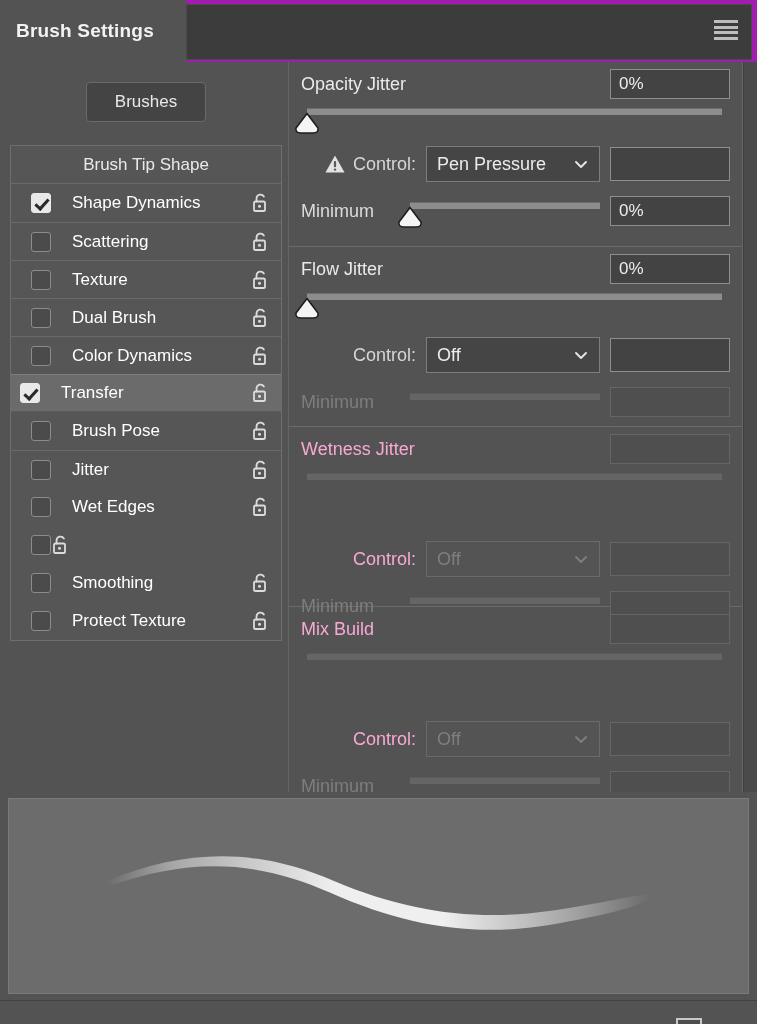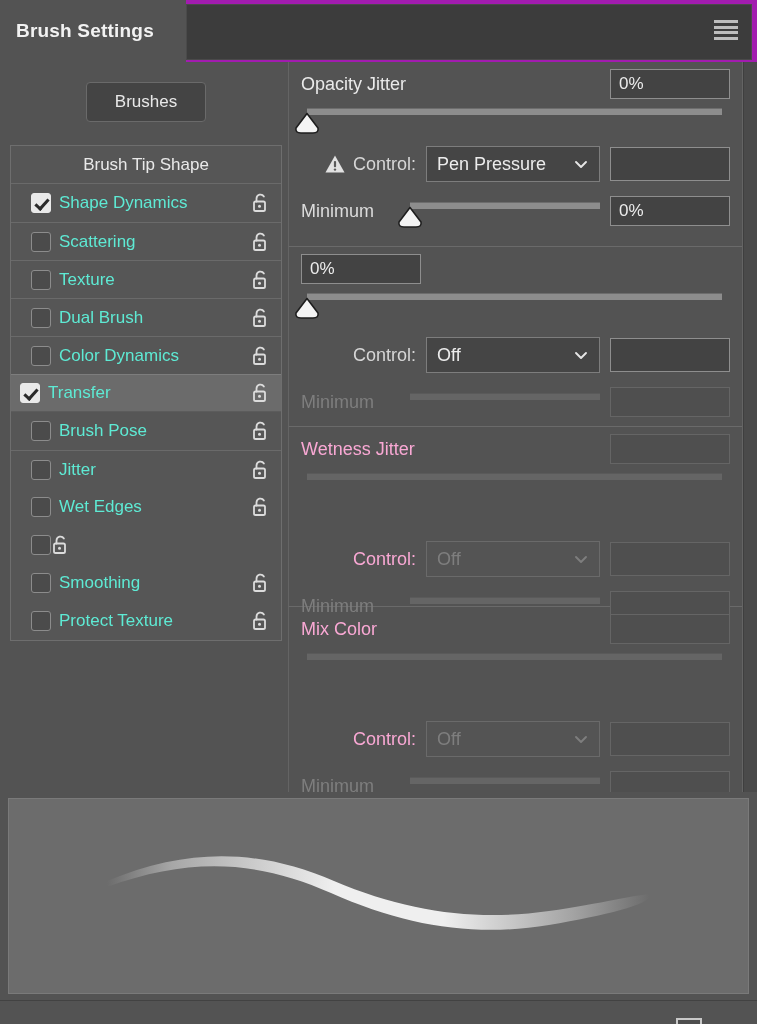--- a/index.html
+++ b/index.html
@@ -108,22 +108,22 @@
   .chk.on::after {
     content: "";
     position: absolute;
     left: 6px; top: 2px;
     width: 5px; height: 11px;
     border: solid #2a2a2a;
     border-width: 0 3px 3px 0;
     transform: rotate(42deg);
   }
   .opt-label {
-    margin-left: 8px;
-    color: #5eead4;
+    margin-left: 21px;
+    color: #ffffff;
     font-size: 17px;
     flex: 1 1 auto;
     white-space: nowrap;
   }
   .lock {
     width: 20px; height: 22px; flex: 0 0 auto;
   }
 
   
   .right-col {
@@ -419,20 +419,21 @@
               <svg viewBox="0 0 26 22" width="26" height="22">
                 <path d="M13 1.5 L24 16 q1 5 -5 5 H7 q-6 0 -5 -5 Z" fill="#f4f4f4" stroke="#1e1e1e" stroke-width="1.6" stroke-linejoin="round"></path>
               </svg>
             </span>
           </span>
           <span class="numbox" style="margin-left:auto;">0%</span>
         </div>
       </div>
       <div class="section divider" style="height: 180px;">
         <div class="row-title">
+          <span class="ttl">Flow Jitter</span>
           <span class="numbox">0%</span>
         </div>
         <div class="slider-wrap" style="margin-top: 2px;">
           <span class="track" style="width:415px"></span>
           <span class="knob" style="left:-13px">
             <svg viewBox="0 0 26 22" width="26" height="22">
               <path d="M13 1.5 L24 16 q1 5 -5 5 H7 q-6 0 -5 -5 Z" fill="#f4f4f4" stroke="#1e1e1e" stroke-width="1.6" stroke-linejoin="round"></path>
             </svg>
           </span>
         </div>
@@ -477,21 +478,21 @@
         <div class="row-min">
           <span class="min-label" style="width:110px;color:#7e7e7e;">Minimum</span>
           <span class="slider-wrap" style="position:relative;width:210px;height:18px">
             <span class="track dim" style="width:190px"></span>
           </span>
           <span class="numbox" style="margin-left:auto;background:#4f4f4f;border-color:#656565;color:transparent;"></span>
         </div>
       </div>
       <div class="section disabled" style="height: 185px;">
         <div class="row-title">
-          <span class="ttl">Mix Color</span>
+          <span class="ttl">Mix Build</span>
           <span class="numbox"></span>
         </div>
         <div class="slider-wrap" style="margin-top: 2px;">
           <span class="track dim" style="width:415px"></span>
         </div>
         <div class="row-ctrl" style="margin-top: 44px;">
           <span style="flex:1 1 auto"></span>
           <span class="ctrl-label">Control:</span>
           <span class="select">
             <span class="sv">Off</span>

